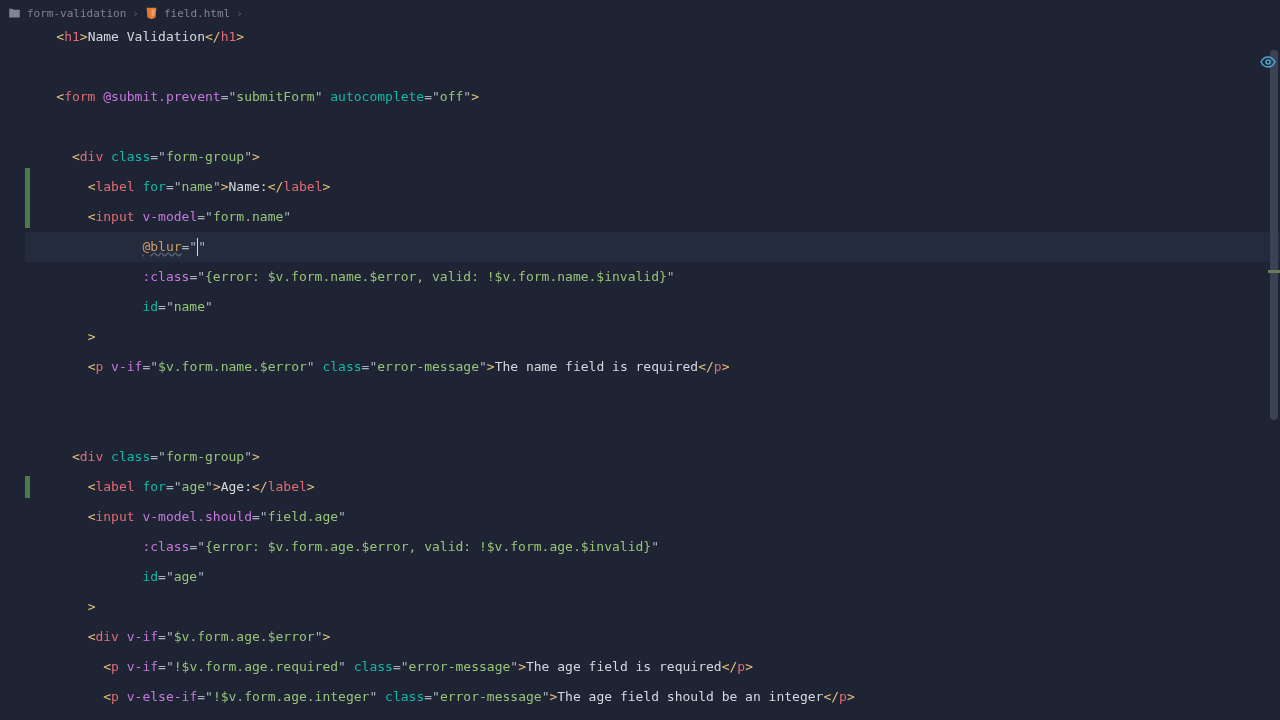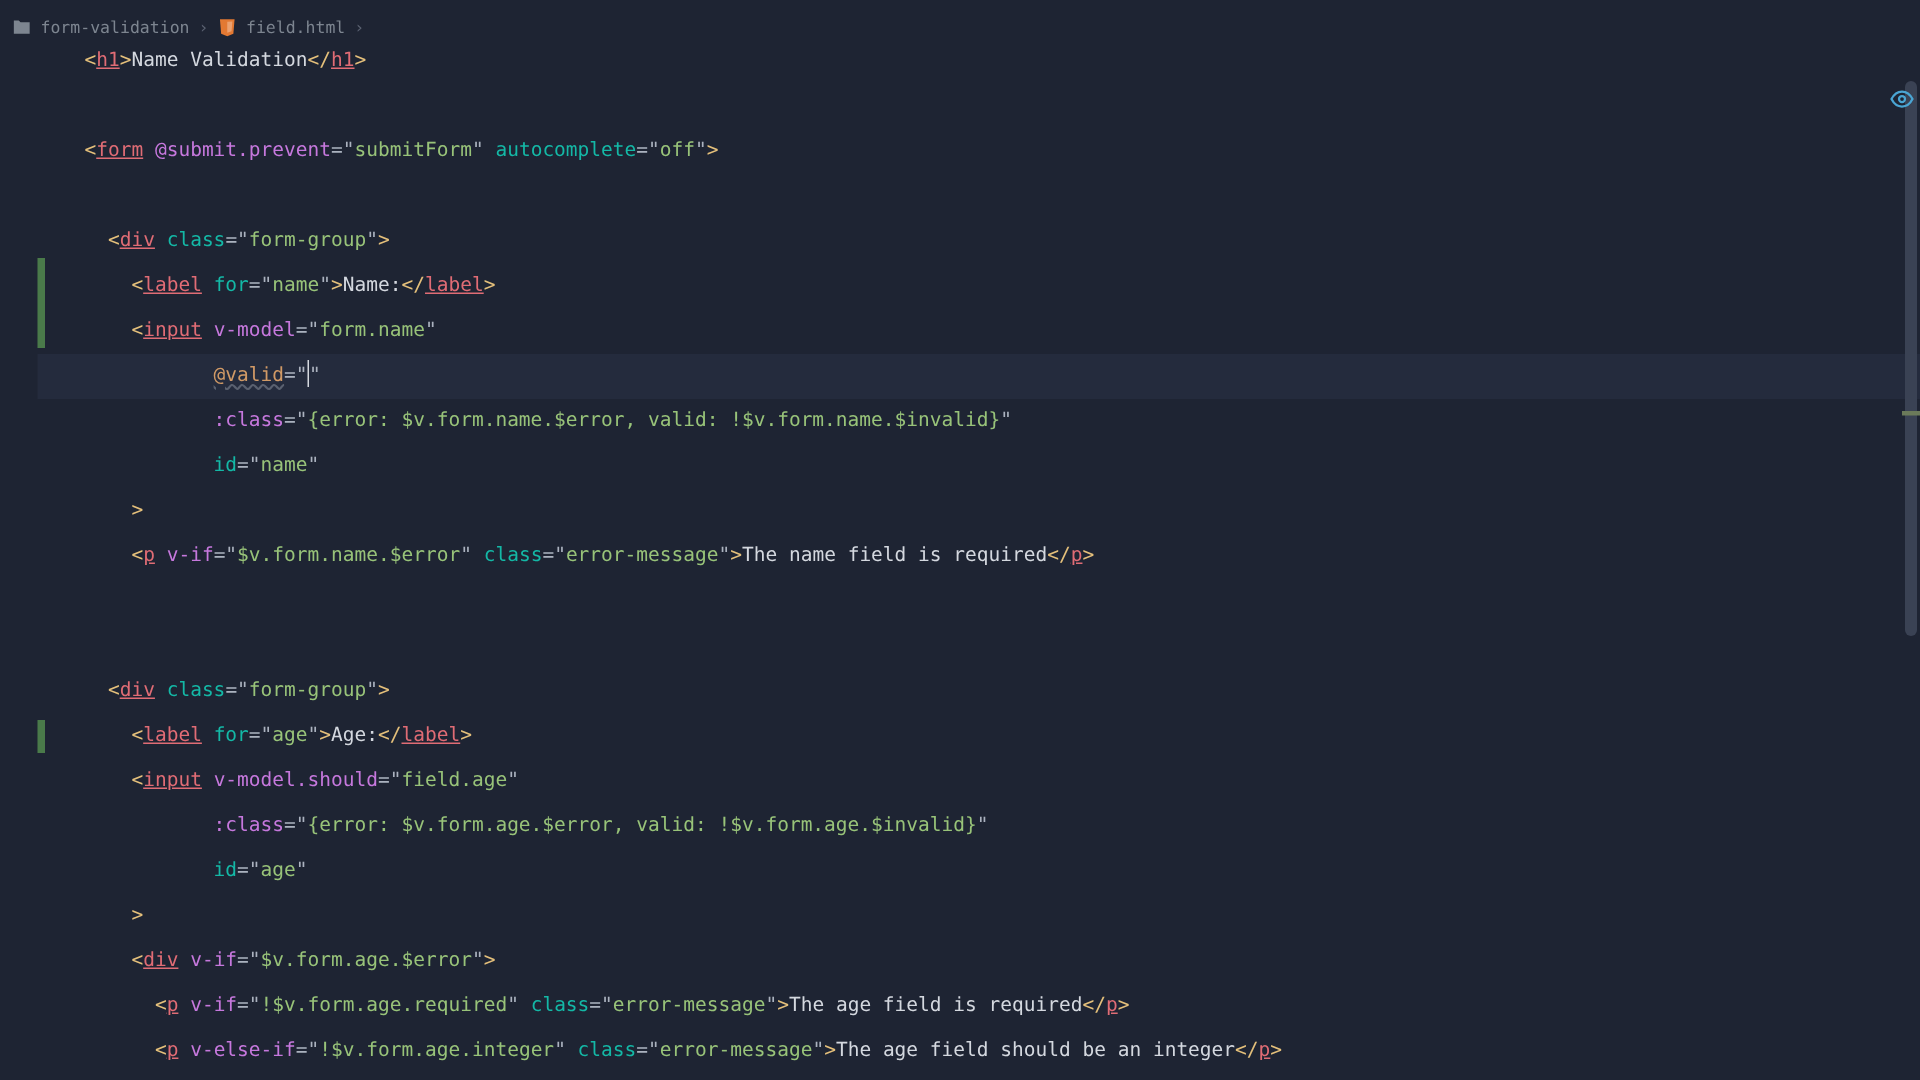--- a/index.html
+++ b/index.html
@@ -8,22 +8,22 @@
     font-family: 'Menlo', 'Consolas', monospace;
     font-size: 13px;
     color: #abb2bf;
     overflow: hidden;
     width: 1280px;
     height: 720px;
   }
   .breadcrumb {
     height: 20px;
     display: flex;
-    align-items: flex-start;
-    padding: 12px 8px;
+    align-items: flex-end;
+    padding: 0 8px;
     gap: 6px;
     font-size: 11px;
     color: #7d8590;
     background: #1e2433;
   }
   .breadcrumb .folder-icon, .breadcrumb .file-icon {
     display: inline-flex;
     align-items: center;
   }
   .breadcrumb .sep { color: #5a6170; }
@@ -51,21 +51,21 @@
     background: #4a7a4a;
   }
   .gutter-marker-tall {
     position: absolute;
     left: 0;
     width: 5px;
     background: #4a7a4a;
   }
   
   .c-punct { color: #e5c07b; }
-  .c-tag { color: #e06c75; text-decoration: underline; }
+  .c-tag { color: #e06c75; }
   .c-attr { color: #14b8a6; }
   .c-attr-dir { color: #c678dd; }
   .c-str { color: #98c379; }
   .c-text { color: #d4d8df; }
   .c-op { color: #abb2bf; }
   .c-err { color: #d19a66; text-decoration: underline wavy #5a6170; }
   
   .cursor {
     display: inline-block;
     width: 1px;
@@ -122,21 +122,21 @@
 
 <div class="editor-area">
 
 <div class="code-line">    <span class="c-punct">&lt;</span><span class="c-tag">h1</span><span class="c-punct">&gt;</span><span class="c-text">Name Validation</span><span class="c-punct">&lt;/</span><span class="c-tag">h1</span><span class="c-punct">&gt;</span></div>
 <div class="code-line"></div>
 <div class="code-line">    <span class="c-punct">&lt;</span><span class="c-tag">form</span> <span class="c-attr-dir">@submit.prevent</span><span class="c-op">="</span><span class="c-str">submitForm</span><span class="c-op">"</span> <span class="c-attr">autocomplete</span><span class="c-op">="</span><span class="c-str">off</span><span class="c-op">"</span><span class="c-punct">&gt;</span></div>
 <div class="code-line"></div>
 <div class="code-line">      <span class="c-punct">&lt;</span><span class="c-tag">div</span> <span class="c-attr">class</span><span class="c-op">="</span><span class="c-str">form-group</span><span class="c-op">"</span><span class="c-punct">&gt;</span></div>
 <div class="code-line" style="position:relative"><div class="gutter-marker-tall" style="top:-4px;height:60px"></div>        <span class="c-punct">&lt;</span><span class="c-tag">label</span> <span class="c-attr">for</span><span class="c-op">="</span><span class="c-str">name</span><span class="c-op">"</span><span class="c-punct">&gt;</span><span class="c-text">Name:</span><span class="c-punct">&lt;/</span><span class="c-tag">label</span><span class="c-punct">&gt;</span></div>
 <div class="code-line">        <span class="c-punct">&lt;</span><span class="c-tag">input</span> <span class="c-attr-dir">v-model</span><span class="c-op">="</span><span class="c-str">form.name</span><span class="c-op">"</span></div>
-<div class="code-line current-line">               <span class="c-err">@valid</span><span class="c-op">="</span><span class="cursor"></span><span class="c-op">"</span></div>
+<div class="code-line current-line">               <span class="c-err">@blur</span><span class="c-op">="</span><span class="cursor"></span><span class="c-op">"</span></div>
 <div class="code-line">               <span class="c-attr-dir">:class</span><span class="c-op">="</span><span class="c-str">{error: $v.form.name.$error, valid: !$v.form.name.$invalid}</span><span class="c-op">"</span></div>
 <div class="code-line">               <span class="c-attr">id</span><span class="c-op">="</span><span class="c-str">name</span><span class="c-op">"</span></div>
 <div class="code-line">        <span class="c-punct">&gt;</span></div>
 <div class="code-line">        <span class="c-punct">&lt;</span><span class="c-tag">p</span> <span class="c-attr-dir">v-if</span><span class="c-op">="</span><span class="c-str">$v.form.name.$error</span><span class="c-op">"</span> <span class="c-attr">class</span><span class="c-op">="</span><span class="c-str">error-message</span><span class="c-op">"</span><span class="c-punct">&gt;</span><span class="c-text">The name field is required</span><span class="c-punct">&lt;/</span><span class="c-tag">p</span><span class="c-punct">&gt;</span></div>
 <div class="code-line"></div>
 <div class="code-line"></div>
 <div class="code-line">      <span class="c-punct">&lt;</span><span class="c-tag">div</span> <span class="c-attr">class</span><span class="c-op">="</span><span class="c-str">form-group</span><span class="c-op">"</span><span class="c-punct">&gt;</span></div>
 <div class="code-line" style="position:relative"><div class="gutter-marker"></div>        <span class="c-punct">&lt;</span><span class="c-tag">label</span> <span class="c-attr">for</span><span class="c-op">="</span><span class="c-str">age</span><span class="c-op">"</span><span class="c-punct">&gt;</span><span class="c-text">Age:</span><span class="c-punct">&lt;/</span><span class="c-tag">label</span><span class="c-punct">&gt;</span></div>
 <div class="code-line">        <span class="c-punct">&lt;</span><span class="c-tag">input</span> <span class="c-attr-dir">v-model.should</span><span class="c-op">="</span><span class="c-str">field.age</span><span class="c-op">"</span></div>
 <div class="code-line">               <span class="c-attr-dir">:class</span><span class="c-op">="</span><span class="c-str">{error: $v.form.age.$error, valid: !$v.form.age.$invalid}</span><span class="c-op">"</span></div>

